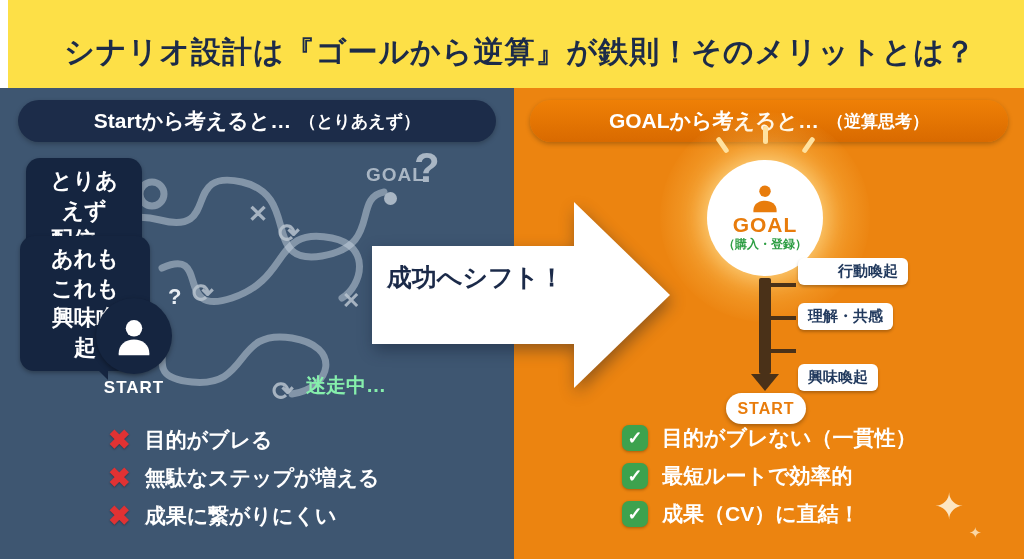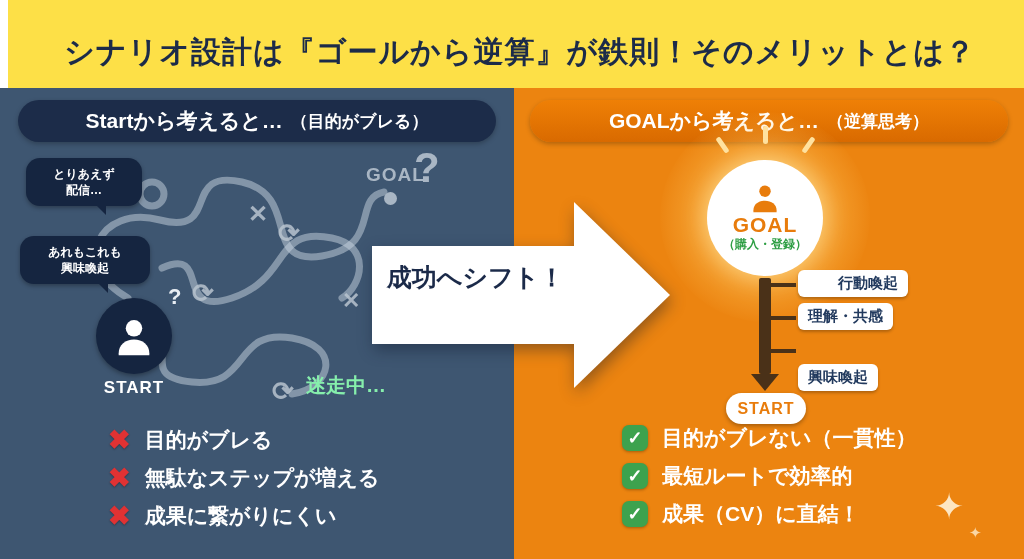--- a/index.html
+++ b/index.html
@@ -15,21 +15,21 @@
   .panel-left  { left:0;   width:514px; background:#3e5671; }
   .panel-right { left:514px; width:510px; background:#ec8410; }
 
   .pill-header { position:absolute; border-radius:22px; display:flex; align-items:center; justify-content:center; gap:8px; color:#fff; font-weight:800; box-shadow:0 2px 5px rgba(0,0,0,.25); }
   .pill-left  { left:18px; top:12px; width:478px; height:42px; background:#1c2c49; }
   .pill-right { left:16px; top:12px; width:478px; height:42px; background:linear-gradient(180deg,#ef8006,#d96a00); }
   .pill-main { font-size:21px; }
   .pill-sub  { font-size:17px; }
 
   
-  .bubble { position:absolute; background:#152540; color:#fff; font-weight:800; font-size:12px; line-height:1.35; text-align:center; border-radius:14px; padding:8px 23px; box-shadow:0 2px 4px rgba(0,0,0,.3); }
+  .bubble { position:absolute; background:#152540; color:#fff; font-weight:800; font-size:22px; line-height:1.35; text-align:center; border-radius:14px; padding:8px 23px; box-shadow:0 2px 4px rgba(0,0,0,.3); }
   .bubble::after { content:""; position:absolute; bottom:-9px; left:60%; border:10px solid transparent; border-top-color:#152540; border-bottom:0; border-right:0; }
   .bubble1 { left:26px; top:70px;  width:116px; }
   .bubble2 { left:20px; top:148px; width:130px; }
 
   .tangle-svg { position:absolute; left:10px; top:58px; }
   .tangle-mark { position:absolute; color:#b9c4cf; font-weight:800; opacity:.85; }
 
   .person-circle { position:absolute; left:96px; top:210px; width:76px; height:76px; border-radius:50%; background:#152540; display:flex; align-items:center; justify-content:center; box-shadow:0 2px 5px rgba(0,0,0,.35); }
   .person-circle svg { width:46px; height:46px; fill:#ffffff; }
   .person-question { position:absolute; left:168px; top:196px; color:#e8edf3; font-size:22px; font-weight:800; }
@@ -76,21 +76,21 @@
 <div class="stage">
 
   <div class="header-band">
     <div class="main-title">シナリオ設計は『ゴールから逆算』が鉄則！そのメリットとは？</div>
   </div>
 
   <div class="panel panel-left">
 
     <div class="pill-header pill-left">
       <span class="pill-main">Startから考えると…</span>
-      <span class="pill-sub">（目的がブレる）</span>
+      <span class="pill-sub">（とりあえず）</span>
     </div>
 
     <svg class="tangle-svg" width="450" height="285" viewBox="0 0 450 285">
       <g fill="none" stroke="rgba(200,211,223,0.5)" stroke-width="7" stroke-linecap="round">
         <path d="M 118,152 C 60,120 88,58 150,74 C 212,90 170,22 232,36 C 292,50 250,120 312,110 C 372,100 342,52 374,46"></path>
         <path d="M 132,162 C 182,192 120,230 182,236 C 242,242 222,182 282,192 C 332,200 322,242 282,248"></path>
         <path d="M 152,122 C 202,100 162,172 222,152 C 282,132 262,80 322,92 C 362,100 352,140 332,152"></path>
         <circle cx="142" cy="48" r="12"></circle>
       </g>
     </svg>
@@ -156,21 +156,21 @@
         </svg>
       <div class="goal-word">GOAL</div>
       <div class="goal-sub">（購入・登録）</div>
     </div>
 
     <div class="v-arrow-line"></div>
     <div class="v-arrow-head"></div>
     <div class="tick" style="top:195px;"></div>
     <div class="tick" style="top:228px;"></div>
     <div class="tick" style="top:261px;"></div>
-    <div class="step-box" style="top:182px;padding-left:40px;">行動喚起</div>
+    <div class="step-box" style="top:170px;padding-left:40px;">行動喚起</div>
     <div class="step-box" style="top:215px;">理解・共感</div>
     <div class="step-box" style="top:248px;margin-top:28px;">興味喚起</div>
 
     <div class="start-pill">START</div>
 
     <div class="item-row" style="left:108px; top:336px;">
       <span class="check-icon">✓</span>
       <span class="item-text">目的がブレない（一貫性）</span>
     </div>
     <div class="item-row" style="left:108px; top:374px;">

